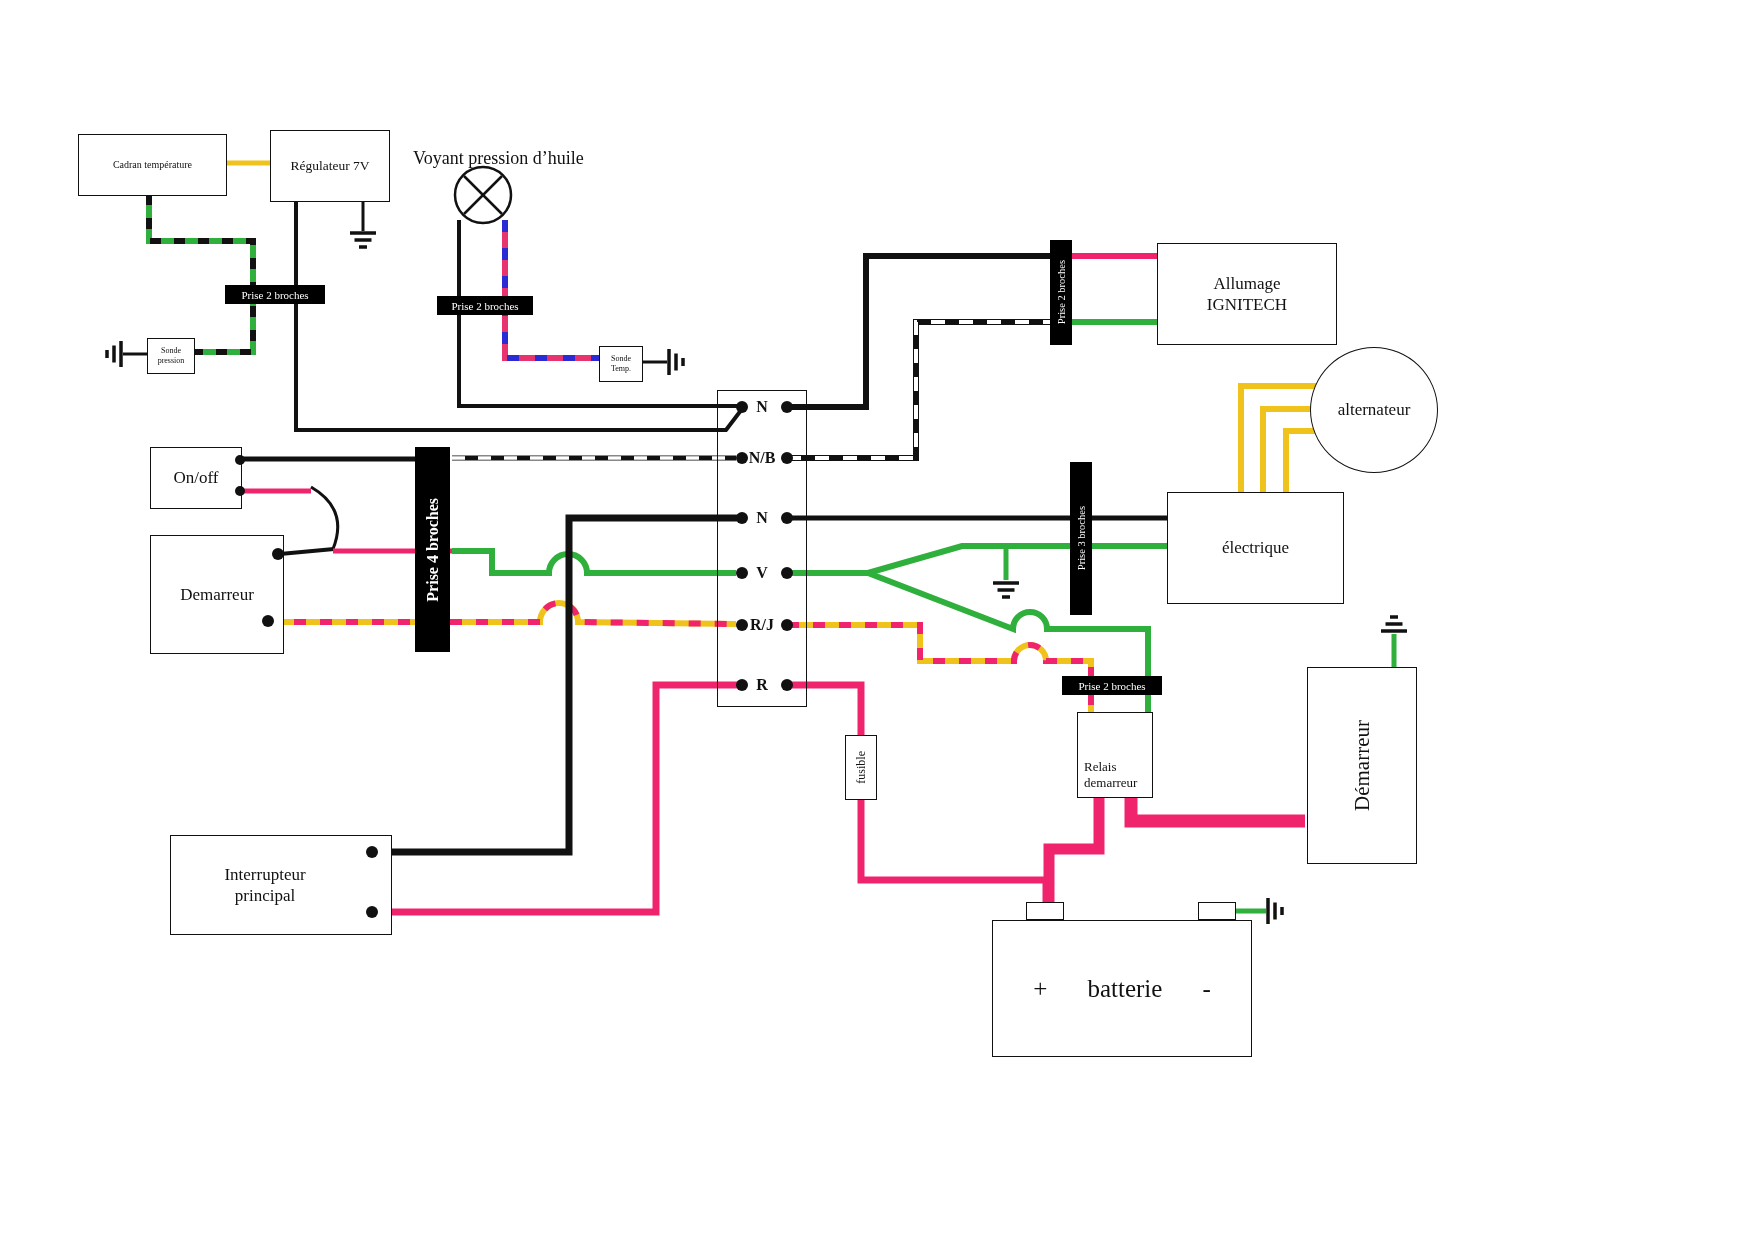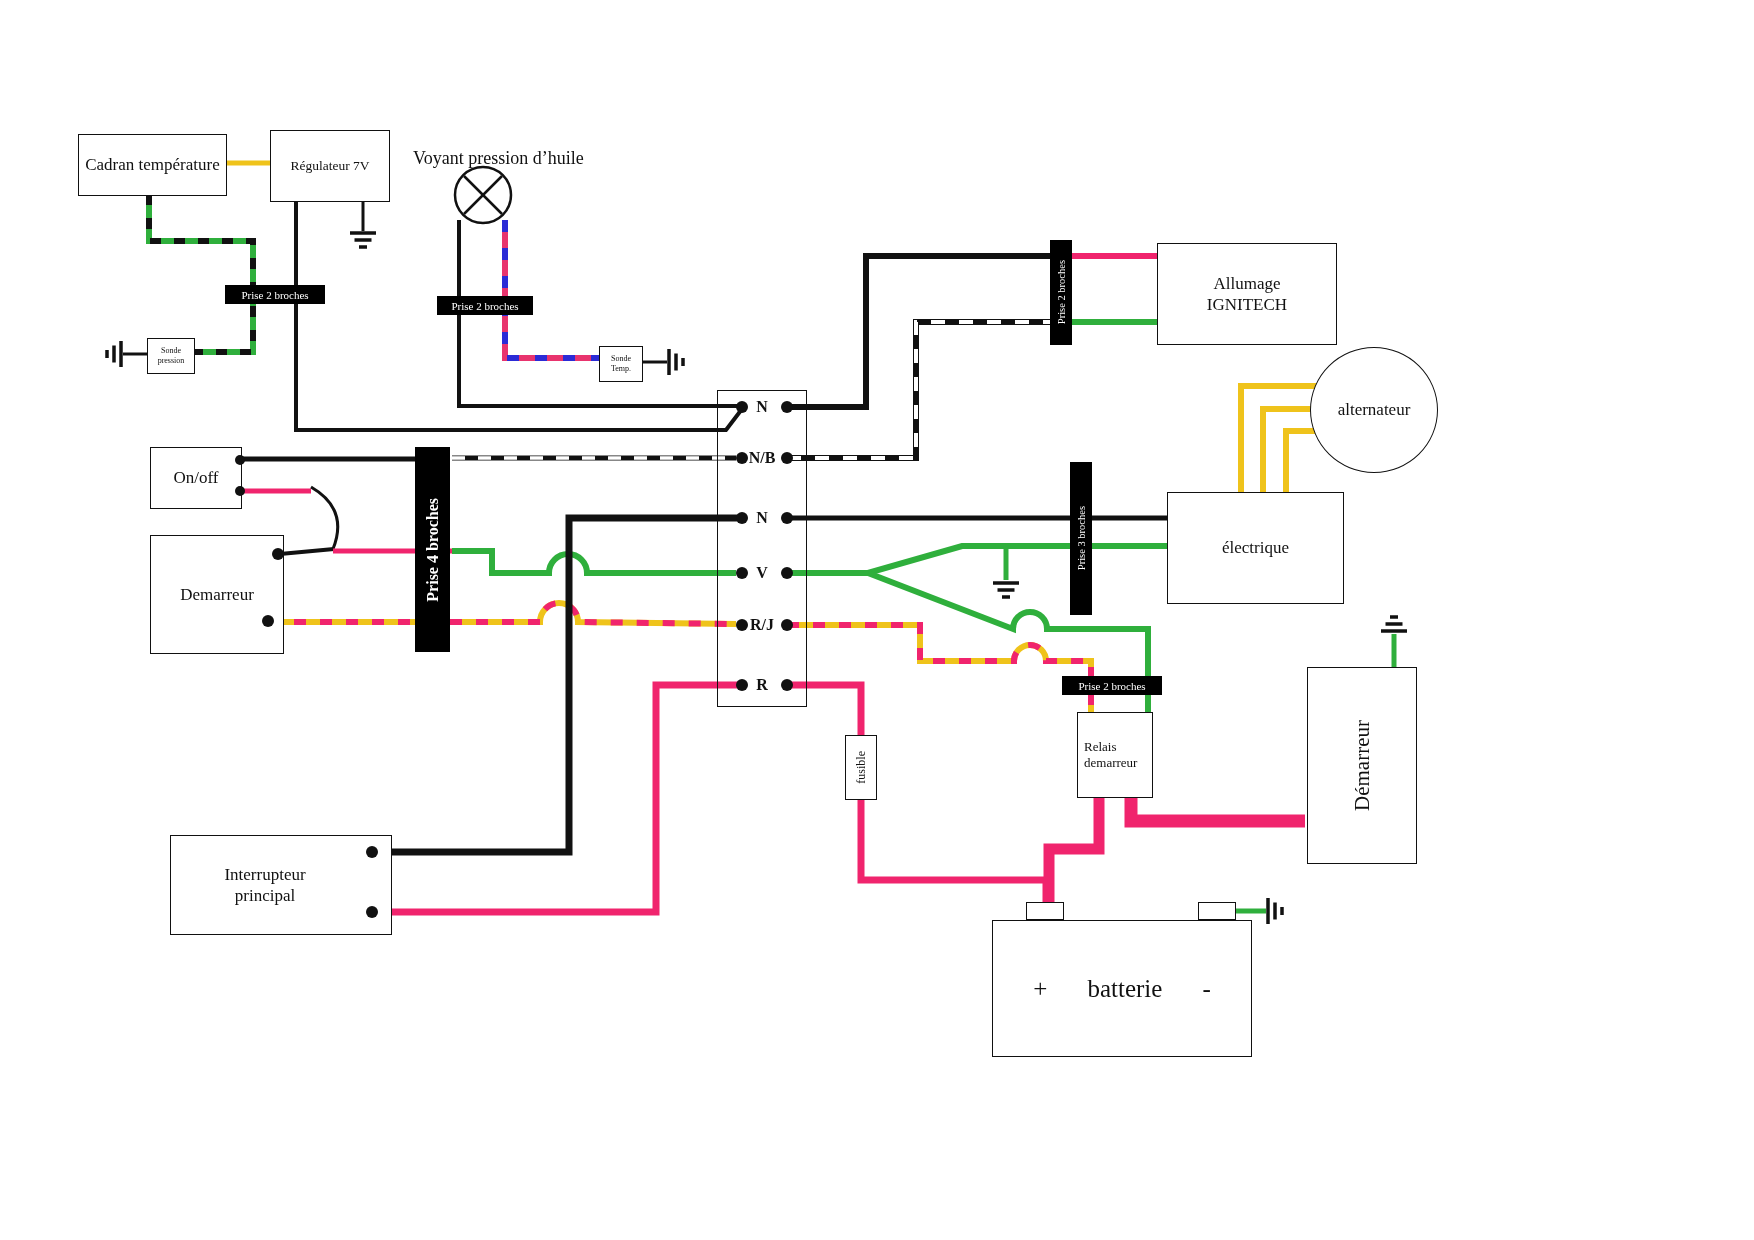--- a/index.html
+++ b/index.html
@@ -10,39 +10,39 @@
   .box{position:absolute;border:1.6px solid #111;background:#fff;display:flex;
        align-items:center;justify-content:center;text-align:center;z-index:2;
        white-space:pre-line;line-height:1.25;}
   .bar{position:absolute;background:#000000;color:#fff;display:flex;align-items:center;
        justify-content:center;text-align:center;z-index:2;white-space:nowrap;}
   .vtext{writing-mode:vertical-rl;transform:rotate(180deg);white-space:nowrap;}
   .freelabel{position:absolute;z-index:2;white-space:nowrap;}
   #title{left:700px;top:62px;width:700px;height:102px;border:5px solid #111;
          font-size:46px;font-weight:bold;}
   #title span{text-decoration:underline;text-decoration-thickness:3px;}
-  #cadran{left:78px;top:134px;width:147px;height:60px;font-size:17px;}
+  #cadran{left:78px;top:134px;width:147px;height:60px;font-size:10px;}
   #reg7v{left:270px;top:130px;width:118px;height:70px;font-size:13.5px;}
   #voyant-label{left:413px;top:148px;font-size:18px;}
   #sonde-pression{left:147px;top:338px;width:46px;height:34px;font-size:8px;}
   #sonde-temp{left:599px;top:346px;width:42px;height:34px;font-size:8px;}
   #prise2-left{left:225px;top:285px;width:100px;height:19px;font-size:11px;}
   #prise2-mid{left:437px;top:296px;width:96px;height:19px;font-size:11px;}
   #prise2-ign{left:1050px;top:240px;width:22px;height:105px;font-size:10.5px;}
   #prise3{left:1070px;top:462px;width:22px;height:153px;font-size:10.5px;}
   #prise4{left:415px;top:447px;width:35px;height:205px;font-size:16px;font-weight:bold;}
   #prise2-relay{left:1062px;top:676px;width:100px;height:19px;font-size:11px;}
   #allumage{left:1157px;top:243px;width:178px;height:100px;font-size:17px;}
   #alternateur{left:1310px;top:347px;width:126px;height:124px;border-radius:50%;font-size:17px;}
   #regulateur{left:1167px;top:492px;width:175px;height:110px;font-size:17px;}
   #onoff{left:150px;top:447px;width:90px;height:60px;font-size:17px;}
   #demarreur-btn{left:150px;top:535px;width:132px;height:117px;font-size:17px;}
   #interrupteur{left:170px;top:835px;width:222px;height:100px;font-size:17px;padding-right:32px;box-sizing:border-box;}
   #relais{left:1077px;top:712px;width:76px;height:86px;font-size:13px;
-          align-items:center;justify-content:flex-start;text-align:left;padding:6px;box-sizing:border-box;}
+          align-items:flex-end;justify-content:flex-start;text-align:left;padding:6px;box-sizing:border-box;}
   #fusible{left:845px;top:735px;width:30px;height:63px;font-size:12px;}
   #demarreur-motor{left:1307px;top:667px;width:108px;height:195px;font-size:21px;}
   #battery{left:992px;top:920px;width:258px;height:135px;font-size:25px;}
   #battery .brow{display:flex;width:100%;justify-content:space-evenly;align-items:center;}
   .term{position:absolute;border:1.6px solid #111;background:#fff;width:36px;height:16px;z-index:2;}
   #term-plus{left:1026px;top:902px;}
   #term-minus{left:1198px;top:902px;}
   #connector{left:717px;top:390px;width:88px;height:315px;background:transparent;display:block;}
   .pin{position:absolute;left:0;width:100%;height:20px;line-height:20px;text-align:center;
        font-weight:bold;font-size:16px;}

